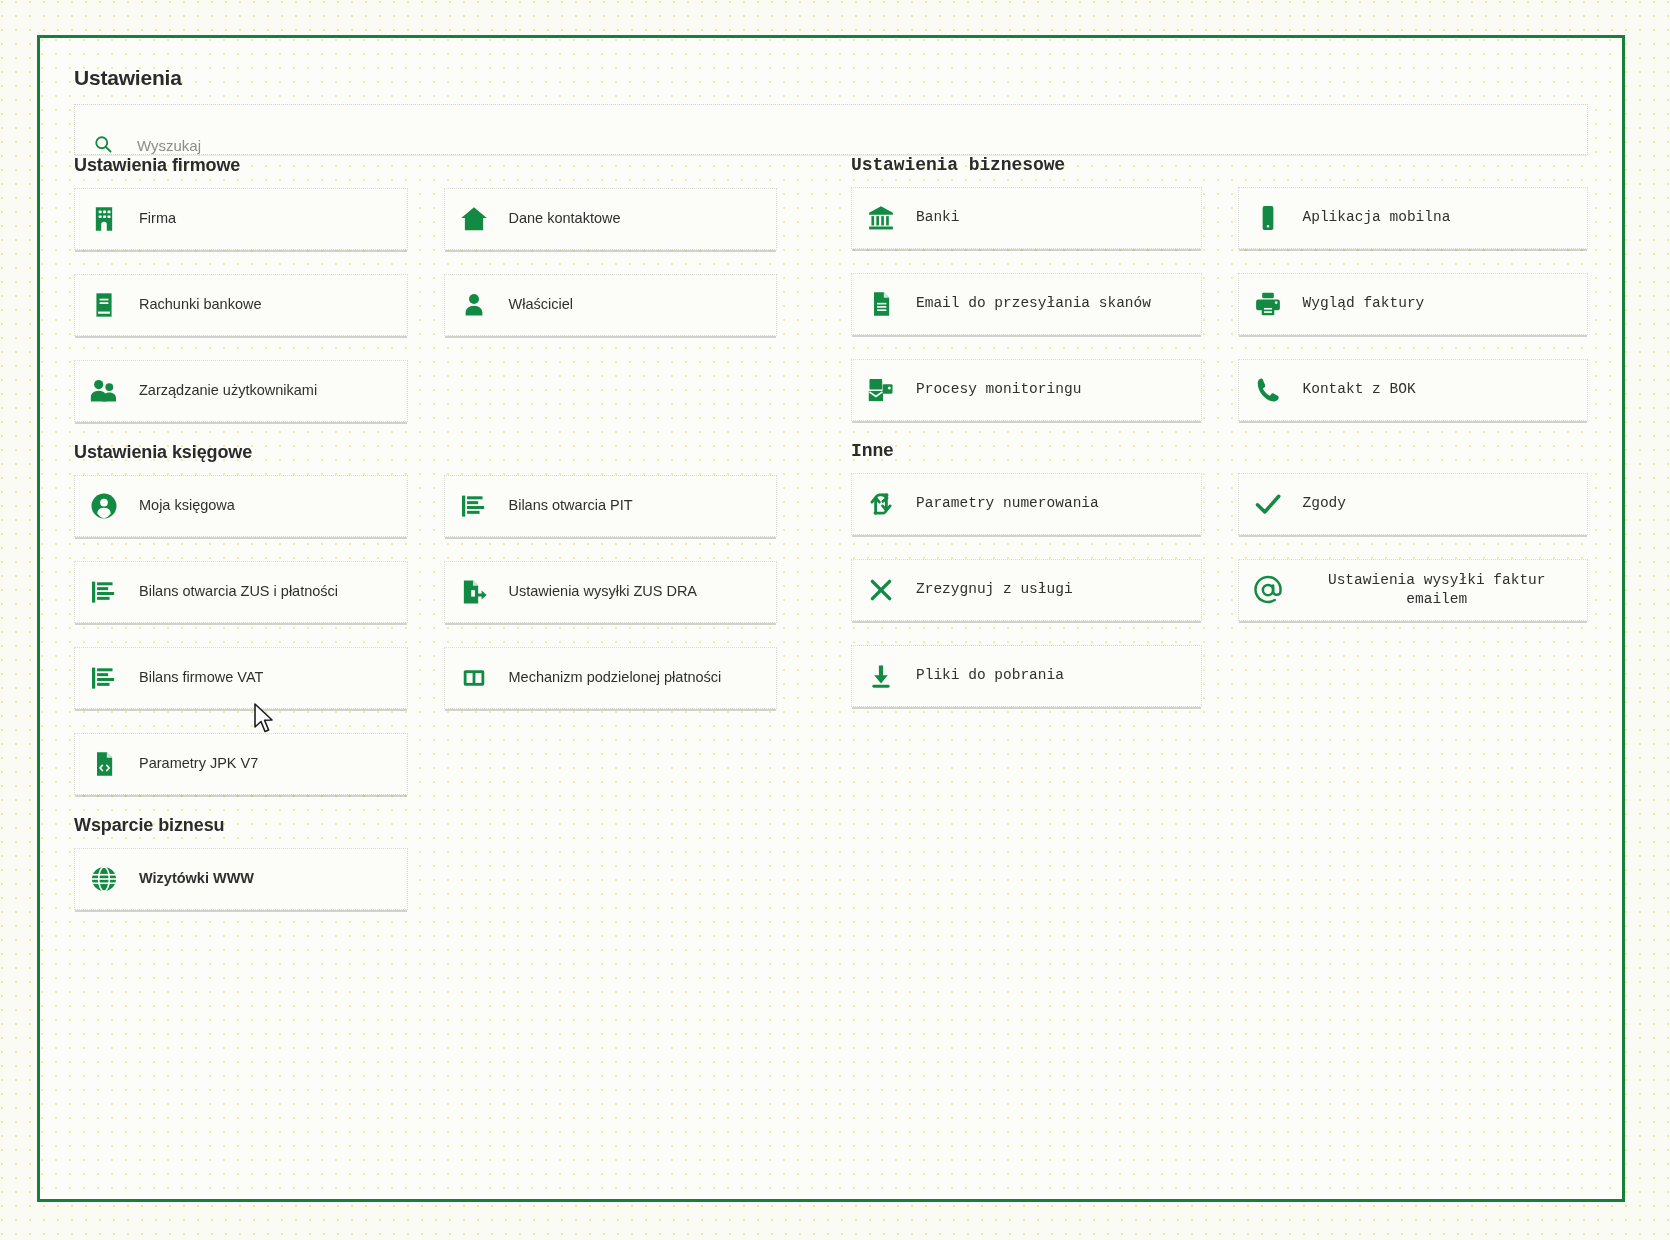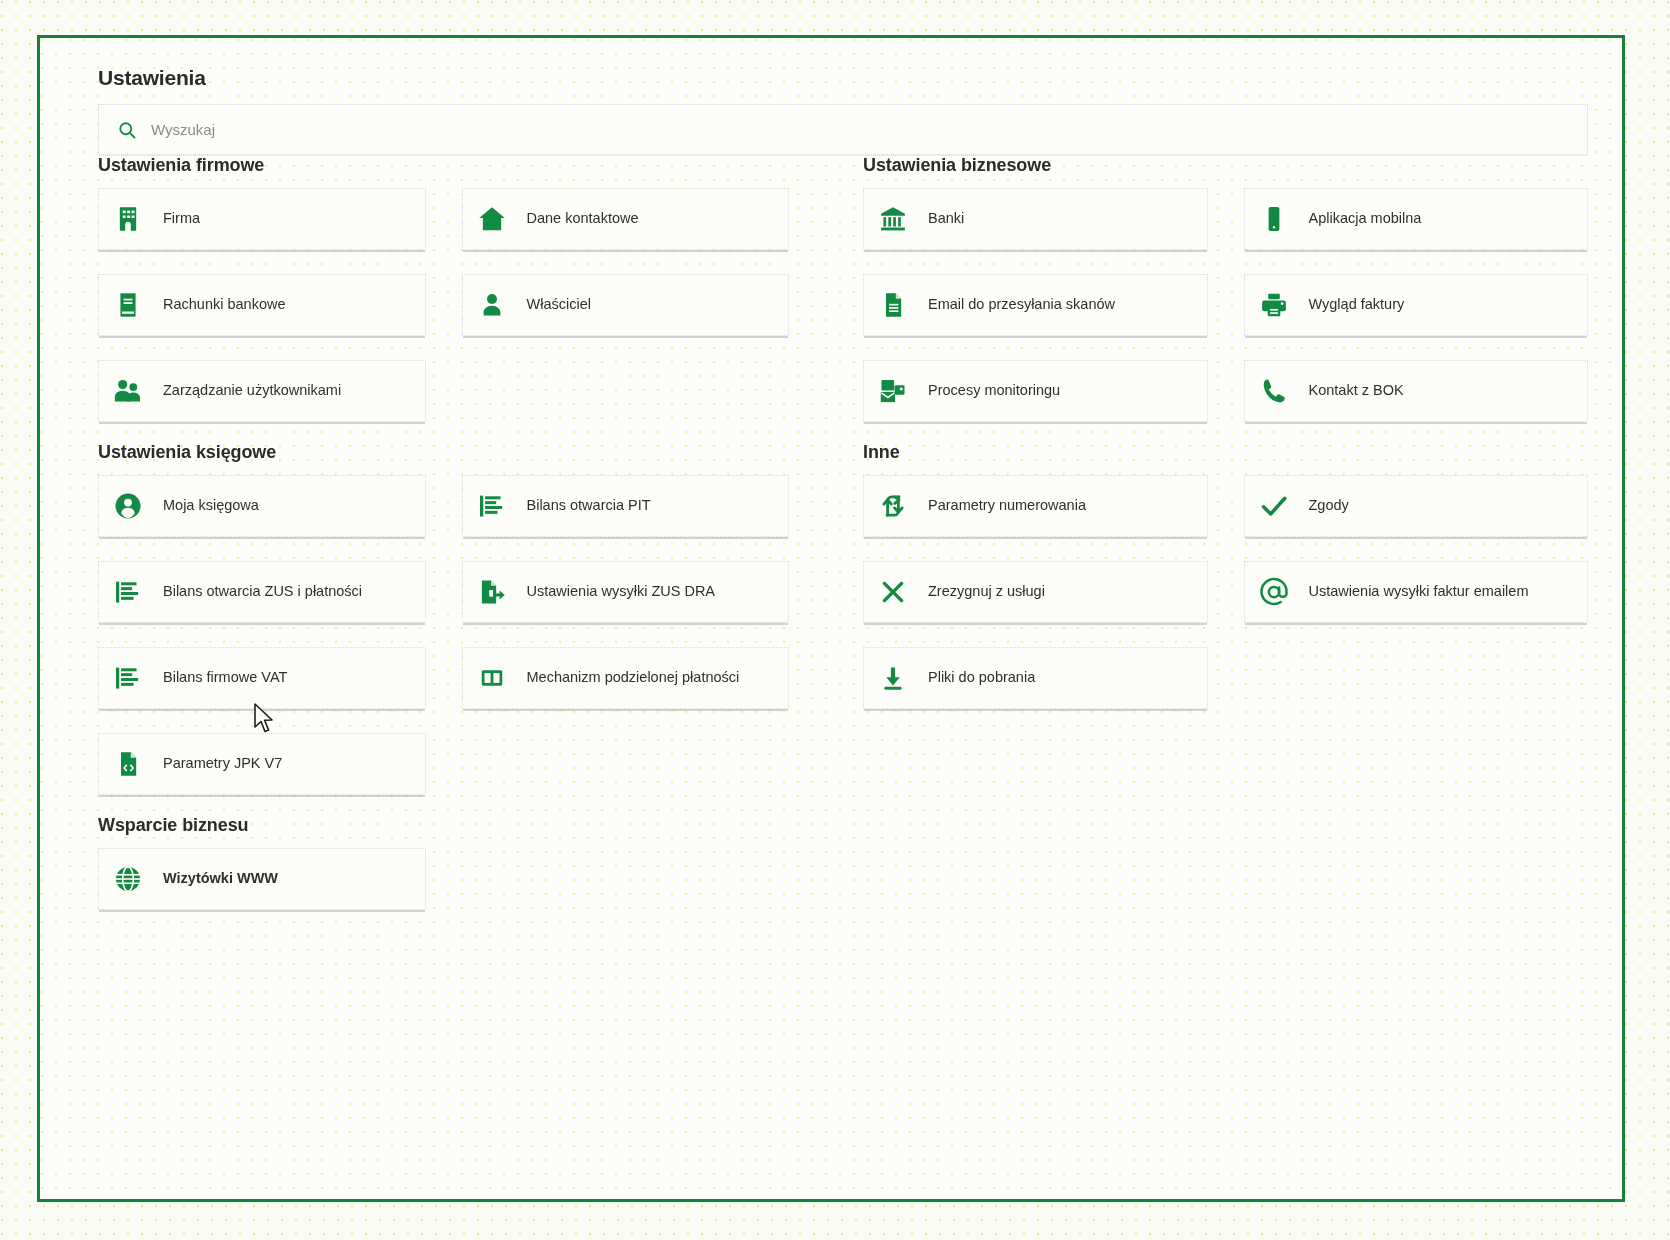--- a/index.html
+++ b/index.html
@@ -25,21 +25,20 @@
     top: 35px;
     width: 1588px;
     height: 1167px;
     border: 3px solid #16803b;
     background: #fcfcf8;
     background-image:
       radial-gradient(circle at 2px 2px, rgba(232,216,64,0.45) 1.0px, transparent 1.2px);
     background-size: 14px 14px;
     box-sizing: border-box;
     overflow: hidden;
-    padding-left: 24px;
   }
 
   .inner-pad {
     padding: 28px 34px 0 34px;
   }
 
   
   .page-title {
     font-size: 21px;
     font-weight: bold;
@@ -47,24 +46,25 @@
     letter-spacing: -0.2px;
     margin: 0 0 14px 0;
   }
 
   
   .search-box {
     height: 51px;
     border: 1px dotted #d5d5cd;
     background: #fcfcf8;
     display: flex;
-    align-items: center;
+    align-items: flex-end;
     padding: 0 18px;
     box-sizing: border-box;
     box-shadow: 0 2px 0 -1px rgba(0,0,0,0.07);
+    gap: 10px;
   }
   .search-icon {
     width: 20px;
     height: 20px;
     flex: 0 0 auto;
     margin-right: 14px;
     display: block;
   }
   .search-placeholder {
     font-size: 15px;
@@ -73,21 +73,21 @@
 
   
   .columns {
     display: flex;
   }
   .col {
     width: 50%;
     box-sizing: border-box;
   }
   .col.left  { padding-right: 54px; }
-  .col.right { padding-left: 20px; }
+  .col.right { padding-left: 20px; font-family: Liberation Mono, monospace; }
 
   .group { margin-bottom: 20px; }
 
   .group-title {
     font-size: 18px;
     font-weight: bold;
     color: #2b2b2b;
     letter-spacing: -0.1px;
     margin: 0 0 12px 0;
   }

